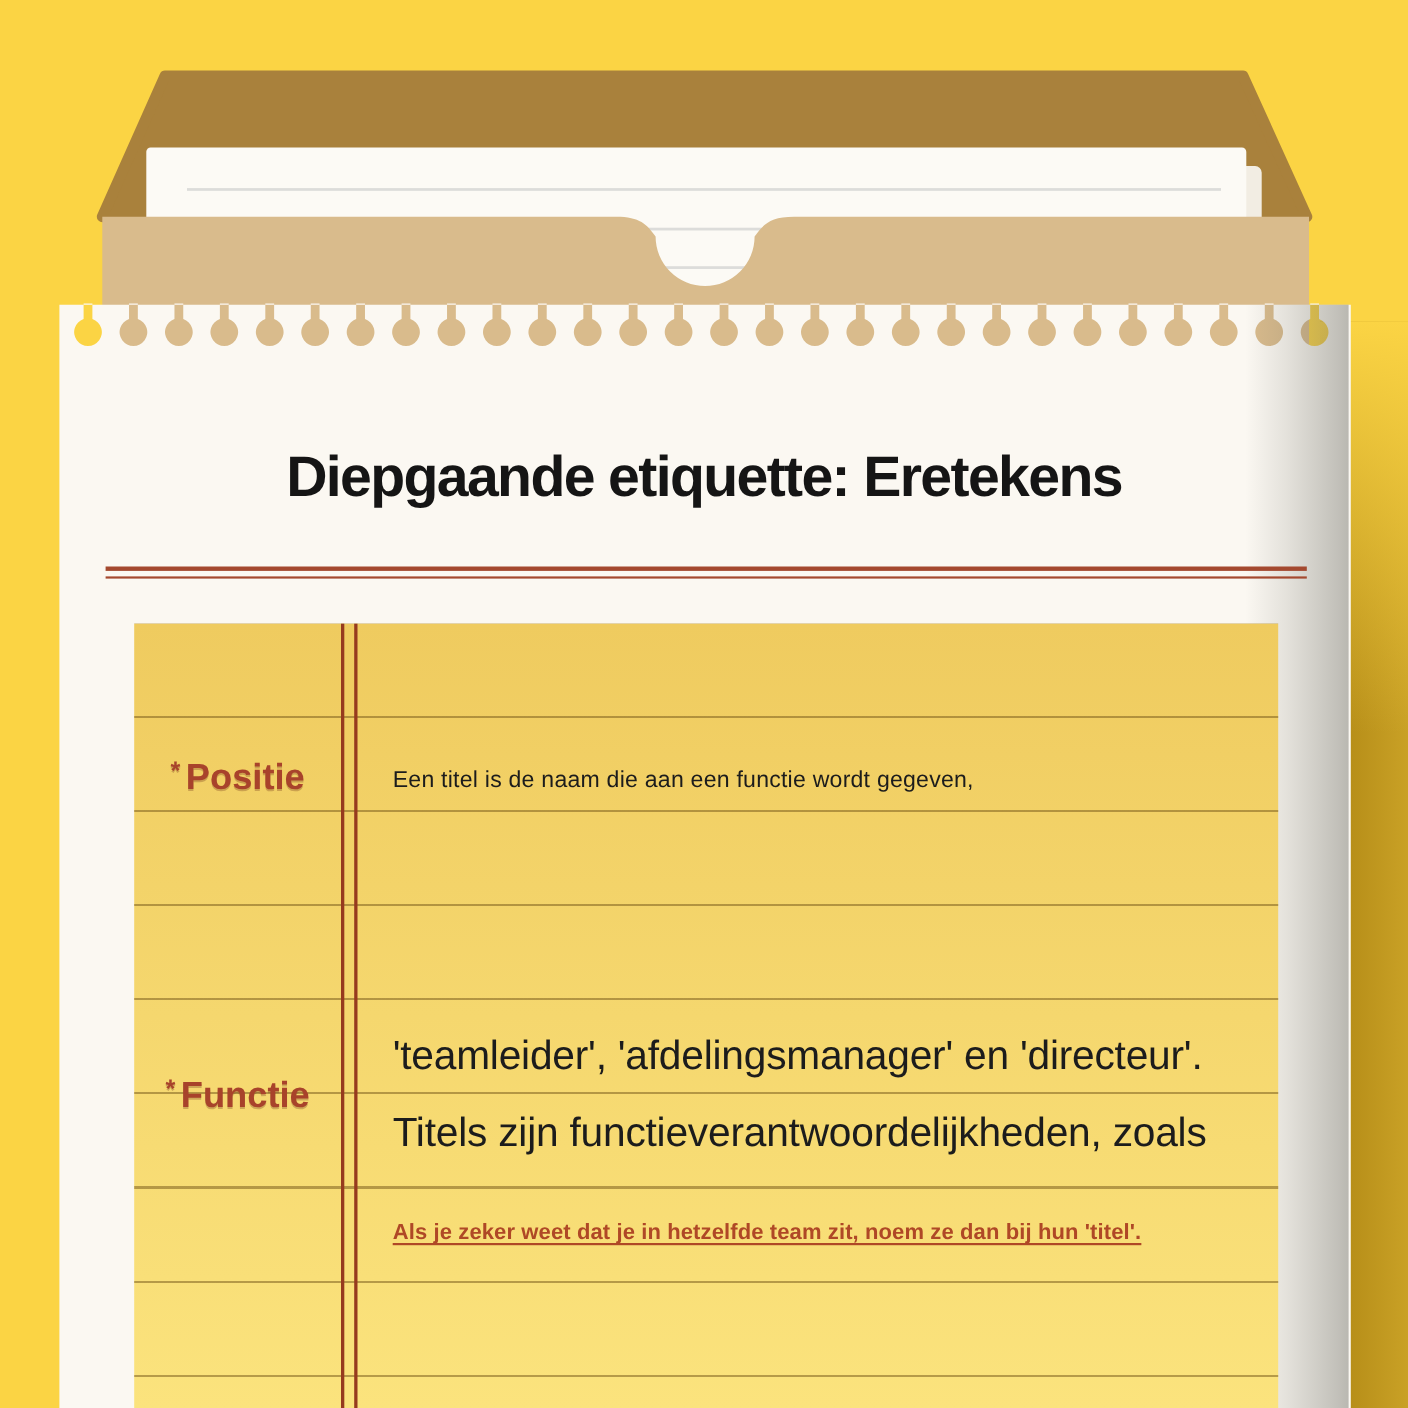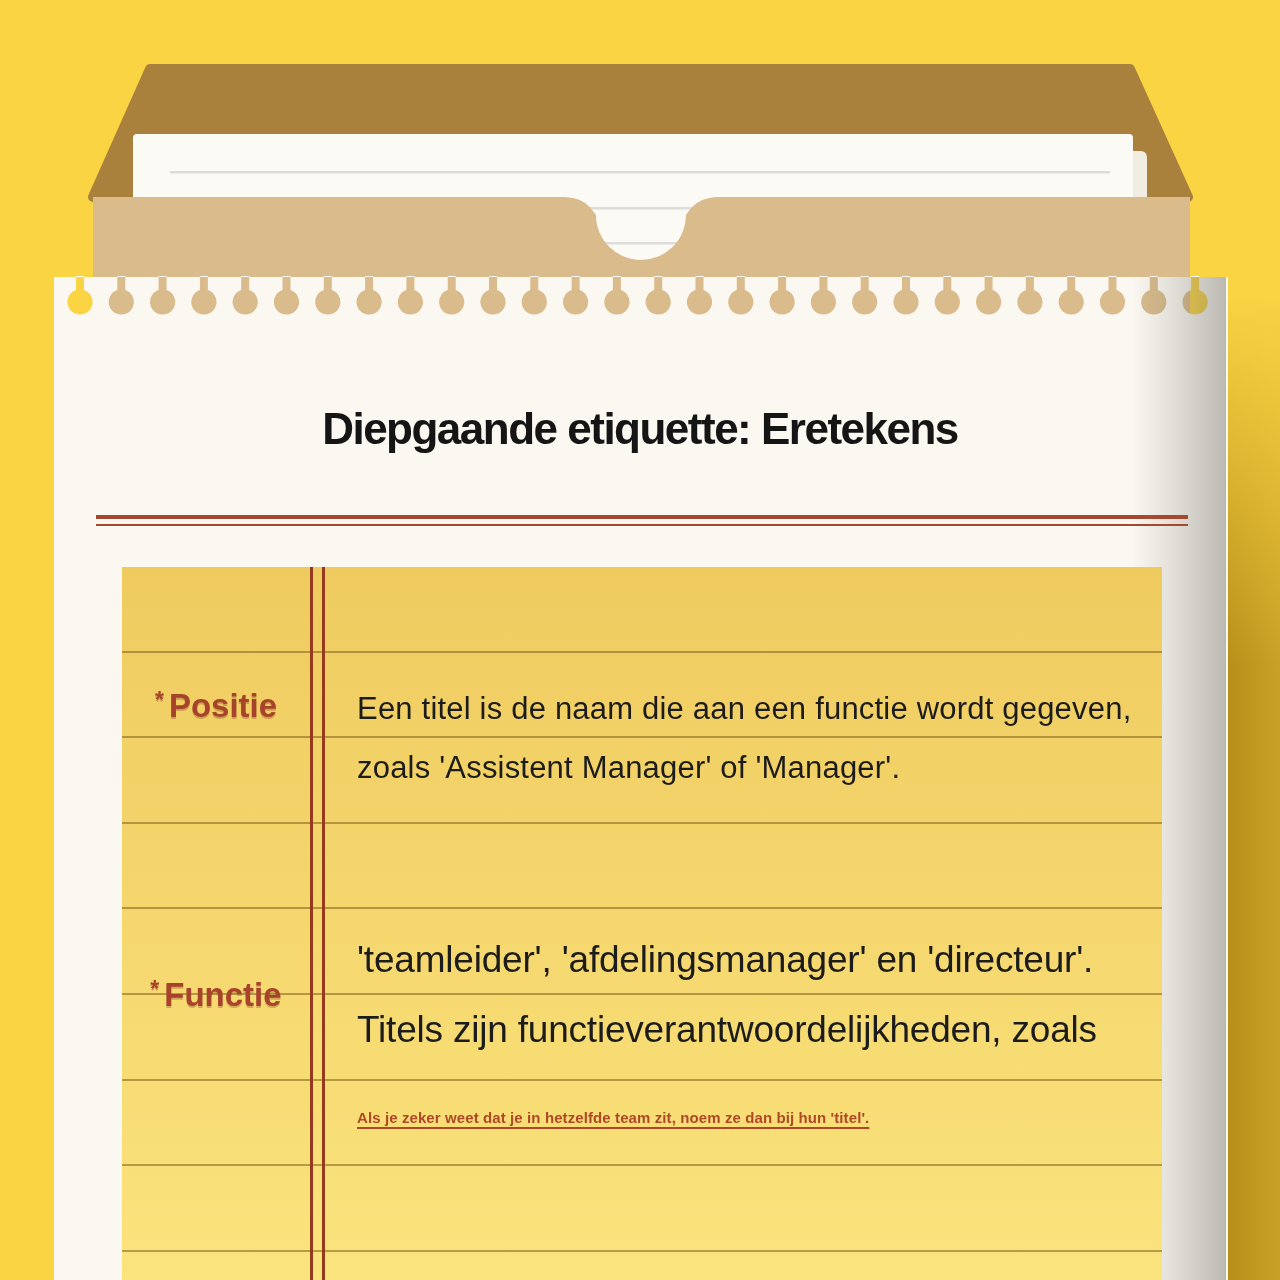--- a/index.html
+++ b/index.html
@@ -11,43 +11,43 @@
     background:linear-gradient(to bottom,#FBD444 0%,rgba(251,212,68,0) 38%),
                linear-gradient(to right,#AE8512,#C9A126);}
 
   .scene-svg{position:absolute;left:0;top:0;width:1280px;height:1280px;}
 
   
   .edge-shadow{position:absolute;left:1132px;top:277px;width:94px;height:1003px;
     background:linear-gradient(to right,rgba(108,108,100,0),rgba(108,108,100,0.16) 40%,rgba(108,108,100,0.40) 90%,rgba(108,108,100,0.46));}
 
   .title{position:absolute;left:0;top:404px;width:1280px;text-align:center;
-    font-size:44px;font-weight:700;letter-spacing:-1.5px;color:#151515;}
+    font-size:52px;font-weight:700;letter-spacing:-1.5px;color:#151515;}
 
   .rule-a{position:absolute;left:96px;top:515px;width:1092px;height:4px;background:#A4492F;}
   .rule-b{position:absolute;left:96px;top:524px;width:1092px;height:2px;background:#A4492F;}
 
   .panel{position:absolute;left:122px;top:567px;width:1040px;height:713px;
     background:
       repeating-linear-gradient(to bottom,rgba(0,0,0,0) 0px,rgba(0,0,0,0) 83.6px,rgba(125,95,30,0.55) 83.6px,rgba(125,95,30,0.55) 85.6px),
       linear-gradient(to bottom,#EFCB5F,#FBE37D);}
   .vline{position:absolute;top:0;bottom:0;width:3px;background:#963A1E;}
   .vline.v1{left:188px;} .vline.v2{left:200px;}
 
   .cell-label{position:absolute;left:122px;width:188px;text-align:center;
     color:#A8432B;font-weight:700;font-size:33px;line-height:38px;
     text-shadow:0 2px 0 rgba(105,40,20,0.28);white-space:nowrap;}
   .cell-label .star{font-size:23px;vertical-align:9px;margin-right:5px;}
   .label-positie{top:681px;} .label-functie{top:970px;}
 
   .body-text{position:absolute;left:357px;color:#1C1C1C;white-space:nowrap;}
-  .body-1{top:679px;font-size:31px;line-height:59px;letter-spacing:0.2px;}
+  .body-1{top:679px;font-size:21px;line-height:59px;letter-spacing:0.2px;}
   .body-2{top:925px;font-size:37px;line-height:70px;letter-spacing:-0.2px;}
 
-  .note{position:absolute;left:357px;top:1109px;font-size:15px;font-weight:700;
+  .note{position:absolute;left:357px;top:1109px;font-size:20px;font-weight:700;
     color:#AF4826;text-decoration:underline;text-decoration-thickness:2px;
     text-underline-offset:4px;white-space:nowrap;letter-spacing:0.1px;}
 </style>
 </head>
 <body>
 
 <div class="stage">
 
   <div class="gold-strip"></div>
 
@@ -76,21 +76,20 @@
 
   <div class="panel">
     <div class="vline v1"></div>
     <div class="vline v2"></div>
   </div>
 
   <div class="cell-label label-positie"><span class="star">*</span><span>Positie</span></div>
 
   <div class="body-text body-1">
     <div>Een titel is de naam die aan een functie wordt gegeven,</div>
-    <div>zoals 'Assistent Manager' of 'Manager'.</div>
   </div>
 
   <div class="cell-label label-functie"><span class="star">*</span><span>Functie</span></div>
 
   <div class="body-text body-2">
     <div>'teamleider', 'afdelingsmanager' en 'directeur'.</div>
     <div>Titels zijn functieverantwoordelijkheden, zoals</div>
   </div>
 
   <div class="note">Als je zeker weet dat je in hetzelfde team zit, noem ze dan bij hun 'titel'.</div>

